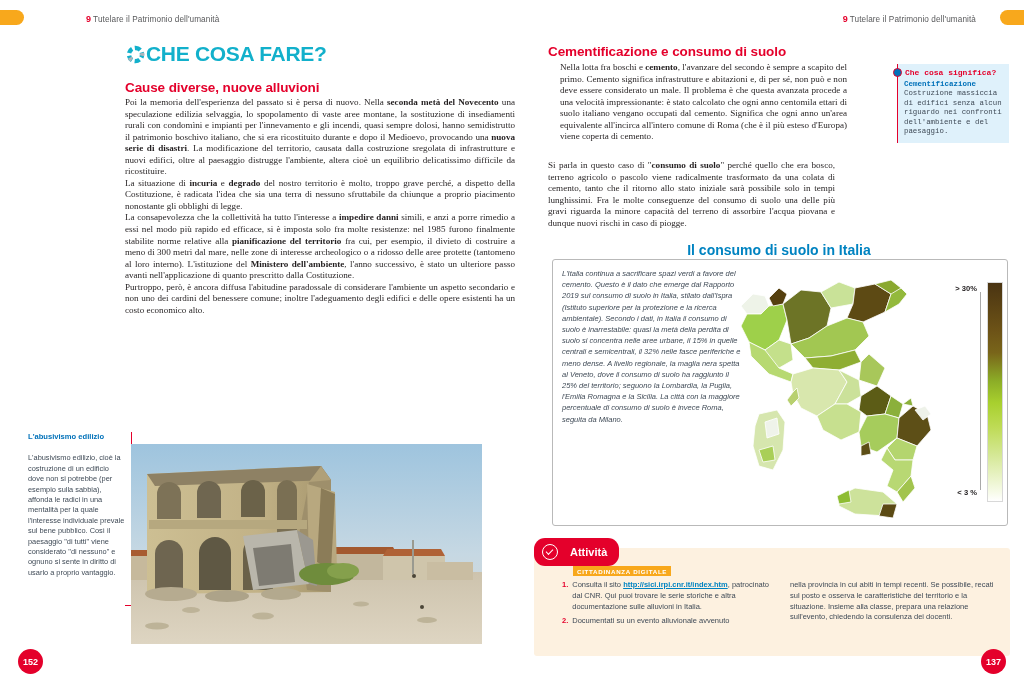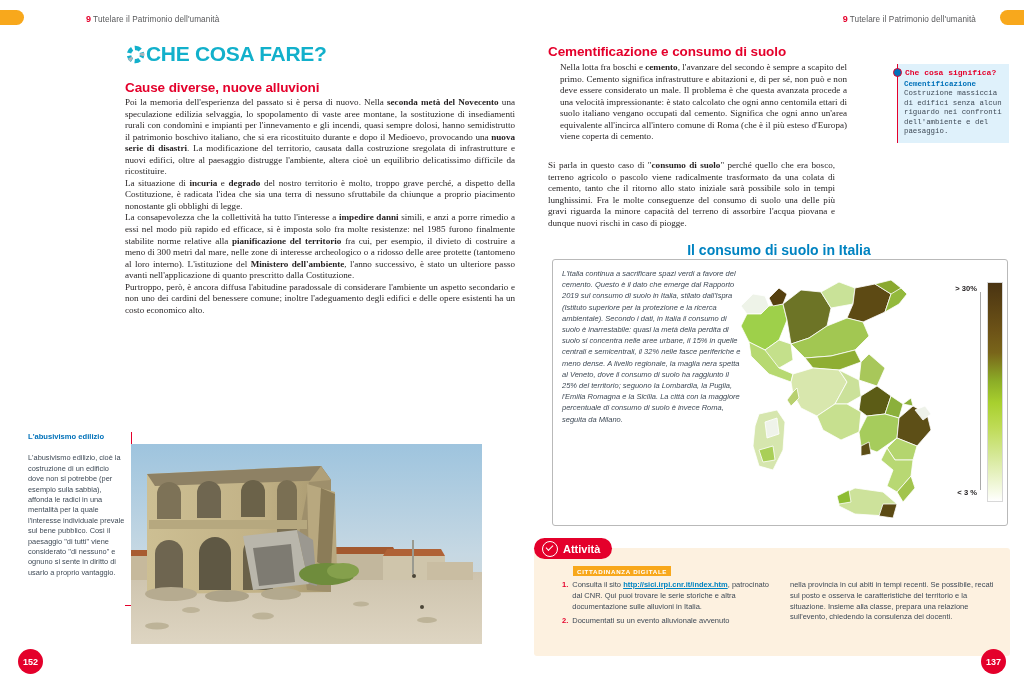--- a/index.html
+++ b/index.html
@@ -170,23 +170,23 @@
     font-family: "Liberation Sans", sans-serif;
     font-weight: bold; font-size: 7.6px; color: #231f20;
     white-space: nowrap;
   }
   .legend-top { top: 2px; }
   .legend-bot { top: 206px; }
 
   
   .att-badge {
     position: absolute; left: 534px; top: 538px;
-    height: 21px; padding: 0 12px 0 8px;
+    height: 28px; padding: 0 12px 0 8px;
     background: #e4002b; border-radius: 11px;
-    display: flex; align-items: center; gap: 5px;
+    display: flex; align-items: center; gap: 12px;
     z-index: 3;
   }
   .att-badge .att-label {
     font-family: "Liberation Sans", sans-serif;
     font-weight: bold; font-size: 11px; color: #ffffff;
   }
   .att-check {
     width: 14px; height: 14px; border-radius: 50%;
     border: 1.4px solid #ffffff; position: relative; flex: none;
   }

